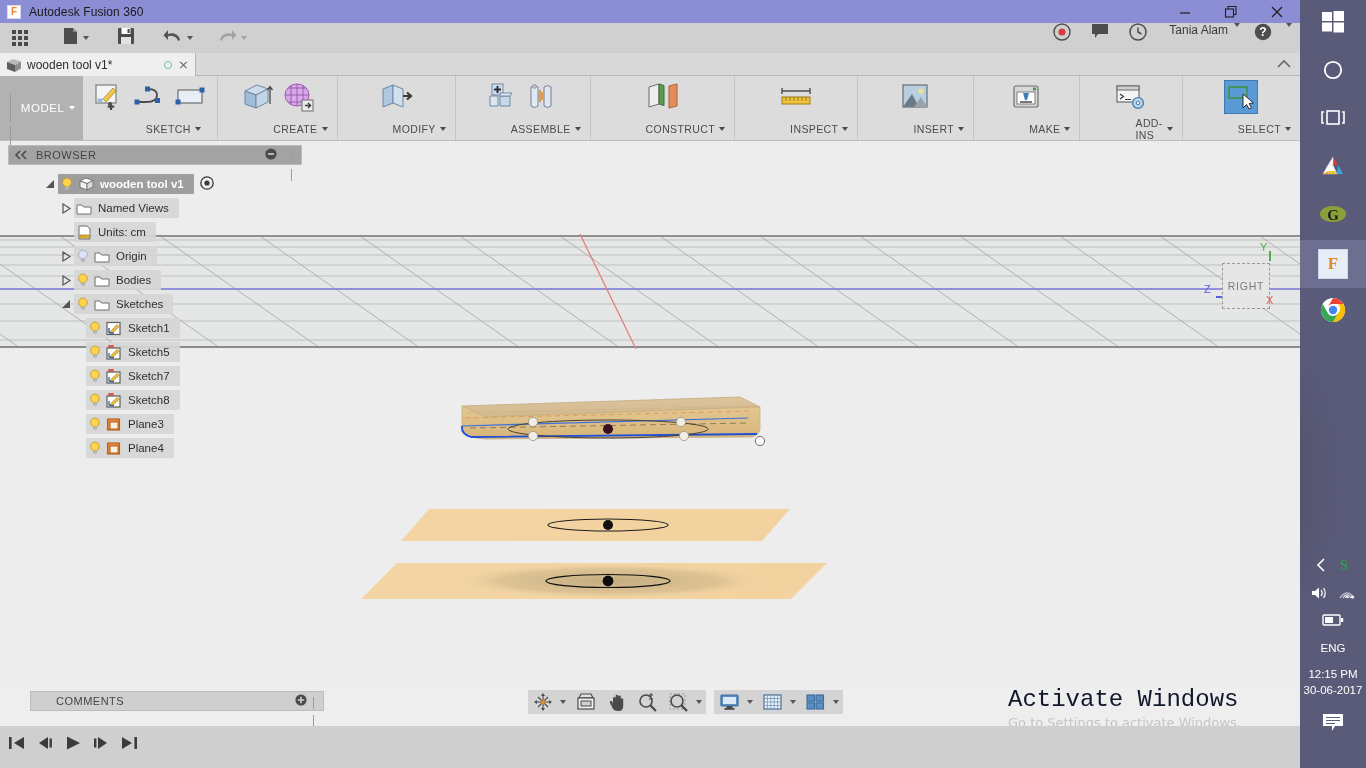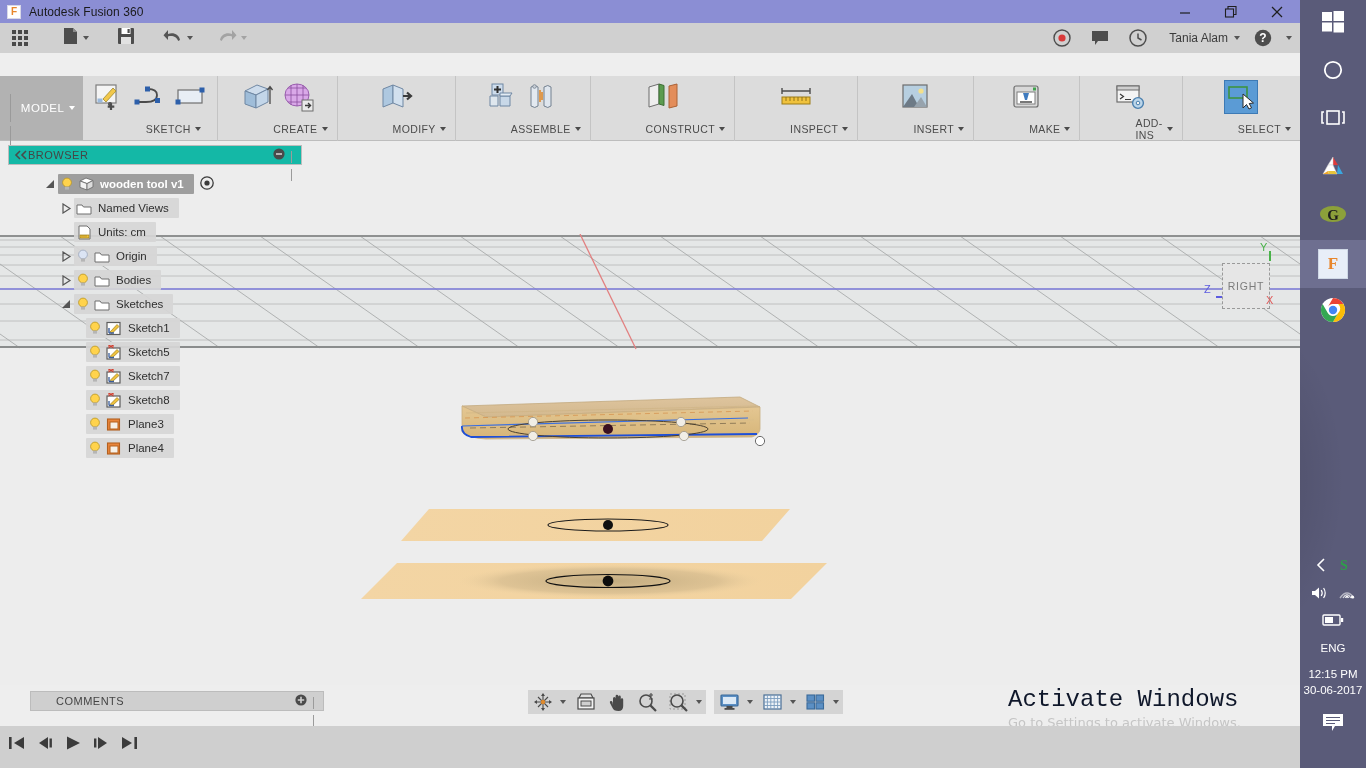--- a/index.html
+++ b/index.html
@@ -33,21 +33,21 @@
 
   
   .qat {
     position: absolute; left: 0; top: 23px; width: 1300px; height: 30px;
     background: #d0d0d0; display: flex; align-items: center;
   }
   .qat-item { display: flex; align-items: center; height: 30px; padding: 0 6px; }
   .qat-grid { display: grid; grid-template-columns: repeat(3, 4px); grid-template-rows: repeat(3, 4px); gap: 2px; margin-left: 6px; }
   .qat-grid i { background: #4a4a4a; display: block; width: 4px; height: 4px; }
   .caret { width: 0; height: 0; border-left: 3.5px solid transparent; border-right: 3.5px solid transparent; border-top: 4px solid #555; margin-left: 4px; }
-  .qat-right { margin-left: auto; display: flex; align-items: center; height: 30px; padding-right: 8px; }
+  .qat-right { margin-left: auto; display: flex; align-items: flex-start; height: 30px; padding-right: 8px; }
   .qat-right .ico { margin: 0 10px; display: flex; align-items: center; }
   .username { font-size: 12px; color: #3b3b3b; margin-right: 2px; }
 
   
   .tabstrip {
     position: absolute; left: 0; top: 53px; width: 1300px; height: 23px;
     background: #d9d9d9; border-bottom: 1px solid #b9b9b9; display: flex; align-items: stretch;
   }
   .doctab {
     width: 196px; height: 23px; background: #efefef; border-right: 1px solid #b4b4b4;
@@ -80,22 +80,22 @@
   .rgroup.nobord { border-right: none; }
   .ricons { display: flex; align-items: flex-start; gap: 7px; height: 42px; }
   .rlabel { font-size: 10.5px; color: #4b4b4b; letter-spacing: .4px; display: flex; align-items: center; margin-top: 1px; padding-left: 46px; }
   .rlabel .caret { border-top-color: #4b4b4b; }
   .ricon { width: 34px; height: 34px; display: flex; align-items: center; justify-content: center; }
   .ricon.sel { background: #5b9bd5; border: 1px solid #3d7ab5; }
 
   
   .browser-hdr {
     position: absolute; left: 8px; top: 145px; width: 294px; height: 20px;
-    background: #14b8a6; border: 1px solid #bcbcbc;
-    display: flex; align-items: center; padding: 0 5px; 
+    background: #a3a3a3; border: 1px solid #bcbcbc;
+    display: flex; align-items: center; padding: 0 5px; gap: 8px;
   }
   .browser-hdr .lbl { font-size: 11px; color: #454545; letter-spacing: .5px; }
   .browser-hdr .minus { margin-left: auto; }
   .grip2 { width: 5px; height: 12px; margin-left: 6px; }
   .grip2 span { display: inline-block; width: 1px; height: 12px; background: #9b9b9b; margin-right: 2px; }
 
   .tree { position: absolute; left: 8px; top: 172px; width: 294px; }
   .trow { height: 24px; display: flex; align-items: center; font-size: 11.5px; color: #2f2f2f; }
   .tw { background: rgba(214,214,214,.92); display: flex; align-items: center; height: 20px; padding-right: 10px; border-radius: 1px;}
   .trow.root .tw { background: #9e9e9e; color: #ffffff; font-weight: bold; }
@@ -377,20 +377,39 @@
       <span class="ico" style="margin-left:14px">
         <svg width="18" height="18">
             <circle cx="9" cy="9" r="8.2" fill="#4d4d4d"></circle>
             <text x="9" y="13.2" font-size="12" font-weight="bold" fill="#ffffff" text-anchor="middle" font-family="Liberation Sans">?</text>
           </svg>
       </span>
       <span class="caret"></span>
     </div>
   </div>
 
+  <div class="tabstrip">
+    <div class="doctab">
+      <span class="cube">
+        <svg width="16" height="15">
+            <polygon points="1,4 7,1 15,3.5 9,7" fill="#b9b9b9"></polygon>
+            <polygon points="1,4 9,7 9,14 1,11" fill="#5f5f5f"></polygon>
+            <polygon points="9,7 15,3.5 15,10.5 9,14" fill="#8d8d8d"></polygon>
+          </svg>
+      </span>
+      <span class="lbl">wooden tool v1*</span>
+      <span class="dot"></span>
+      <span class="xbtn">×</span>
+    </div>
+    <div class="tab-collapse">
+      <svg width="14" height="10">
+          <path d="M1,8 L7,2 L13,8" fill="none" stroke="#6a6a6a" stroke-width="1.6"></path>
+        </svg>
+    </div>
+  </div>
 
   <div class="ribbon">
     <div class="wsbtn">
       <span class="grip"><span></span><span></span></span>
       <span class="t">
           <span>MODEL</span>
           <span class="caret"></span>
         </span>
     </div>
 

